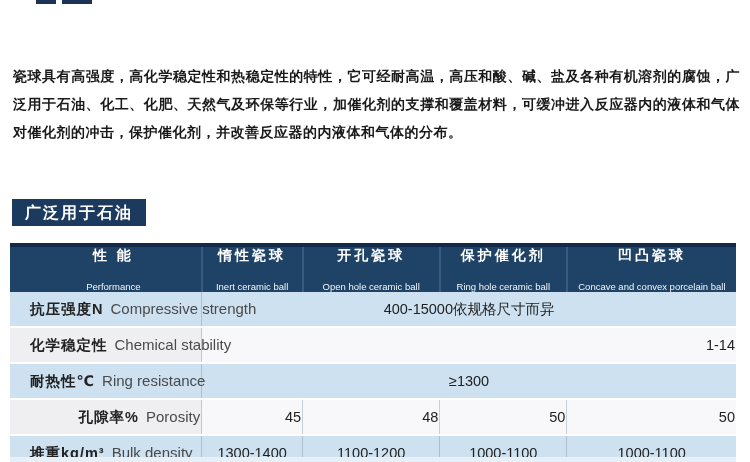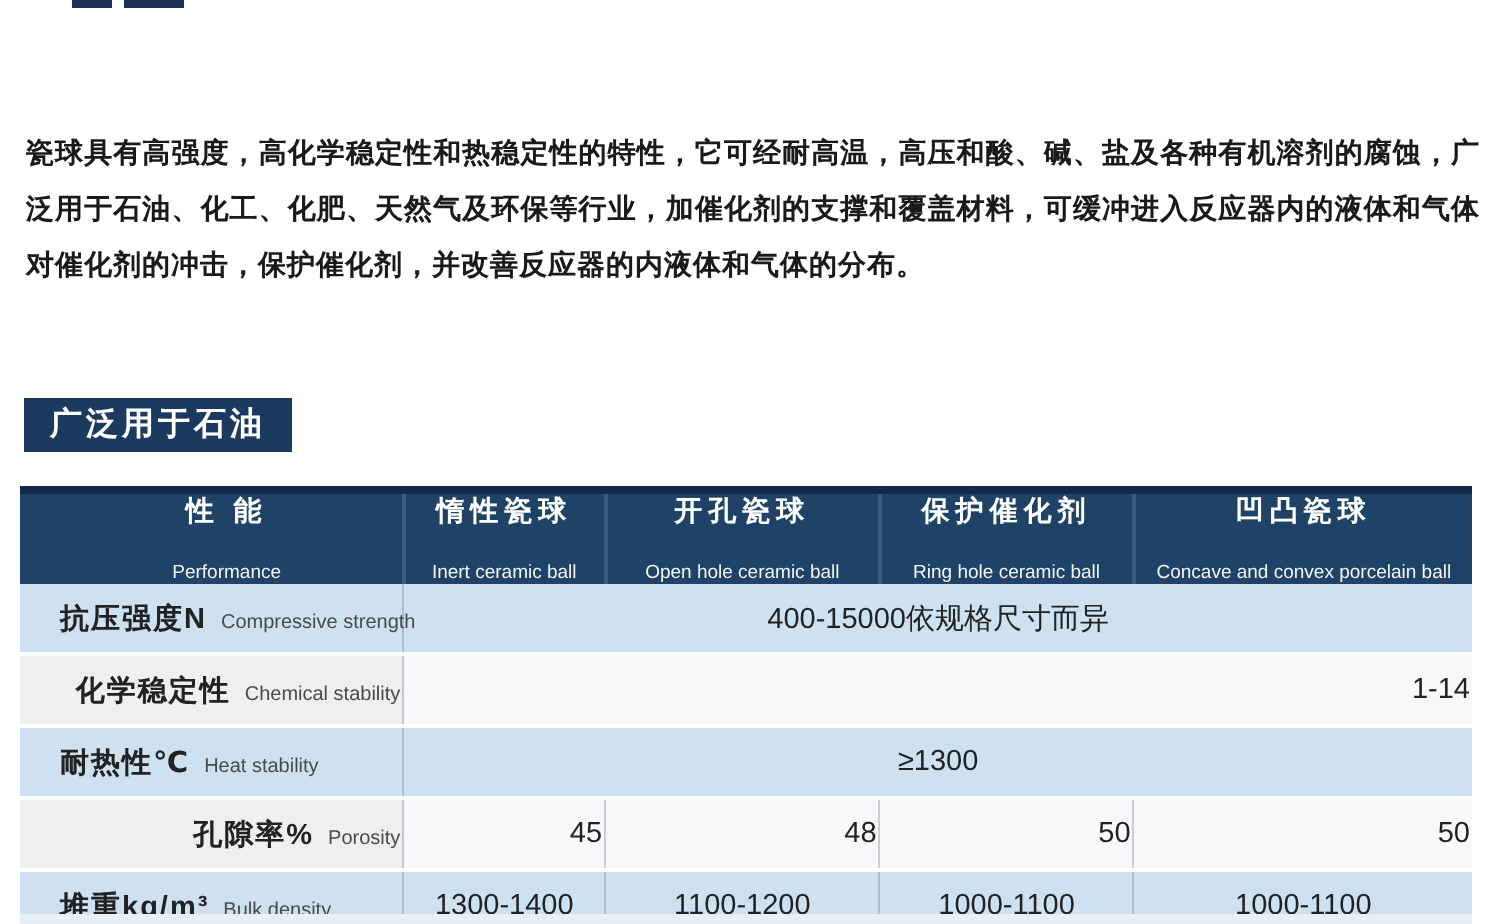--- a/index.html
+++ b/index.html
@@ -51,21 +51,21 @@
   th .zh { font-size:14px; font-weight:bold; letter-spacing:3px; }
   th .en { font-size:9.5px; font-weight:normal; margin-top:16px; opacity:0.95; letter-spacing:0; }
 
   tbody td { height:32px; vertical-align:middle; border-bottom:2px solid #ffffff; }
   tr.blue td  { background:#cde1f1; }
   tr.light td { background:#efeff1;text-align:right; }
   tr.light td.val { background:#f8f8fa; }
 
   td.label-cell { text-align:left; padding-left:20px; white-space:nowrap; }
   .label-zh { font-size:14.5px; font-weight:bold; color:#222222; letter-spacing:1px; }
-  .label-en { font-size:10px; color:#4a4a4a; margin-left:7px; }
+  .label-en { font-size:15px; color:#4a4a4a; margin-left:7px; }
 
   td.val {
     text-align:center; font-size:14.5px; color:#222222;
     border-left:1px solid rgba(110,130,150,0.35);
   }
 
   .bottom-sliver {
     position:absolute; left:10px; top:457px; width:726px; height:5px;
     background:#e7eff7;
   }
@@ -124,21 +124,21 @@
           <td class="val" colspan="4">400-15000依规格尺寸而异</td>
         </tr>
         <tr class="light">
           <td class="label-cell">
             <span class="label-zh">化学稳定性</span><span class="label-en">Chemical stability</span>
           </td>
           <td class="val" colspan="4">1-14</td>
         </tr>
         <tr class="blue">
           <td class="label-cell">
-            <span class="label-zh">耐热性℃</span><span class="label-en">Heat stability</span>
+            <span class="label-zh">耐热性℃</span><span class="label-en">Ring resistance</span>
           </td>
           <td class="val" colspan="4">≥1300</td>
         </tr>
         <tr class="light">
           <td class="label-cell">
             <span class="label-zh">孔隙率%</span><span class="label-en">Porosity</span>
           </td>
           <td class="val">45</td>
           <td class="val">48</td>
           <td class="val">50</td>

